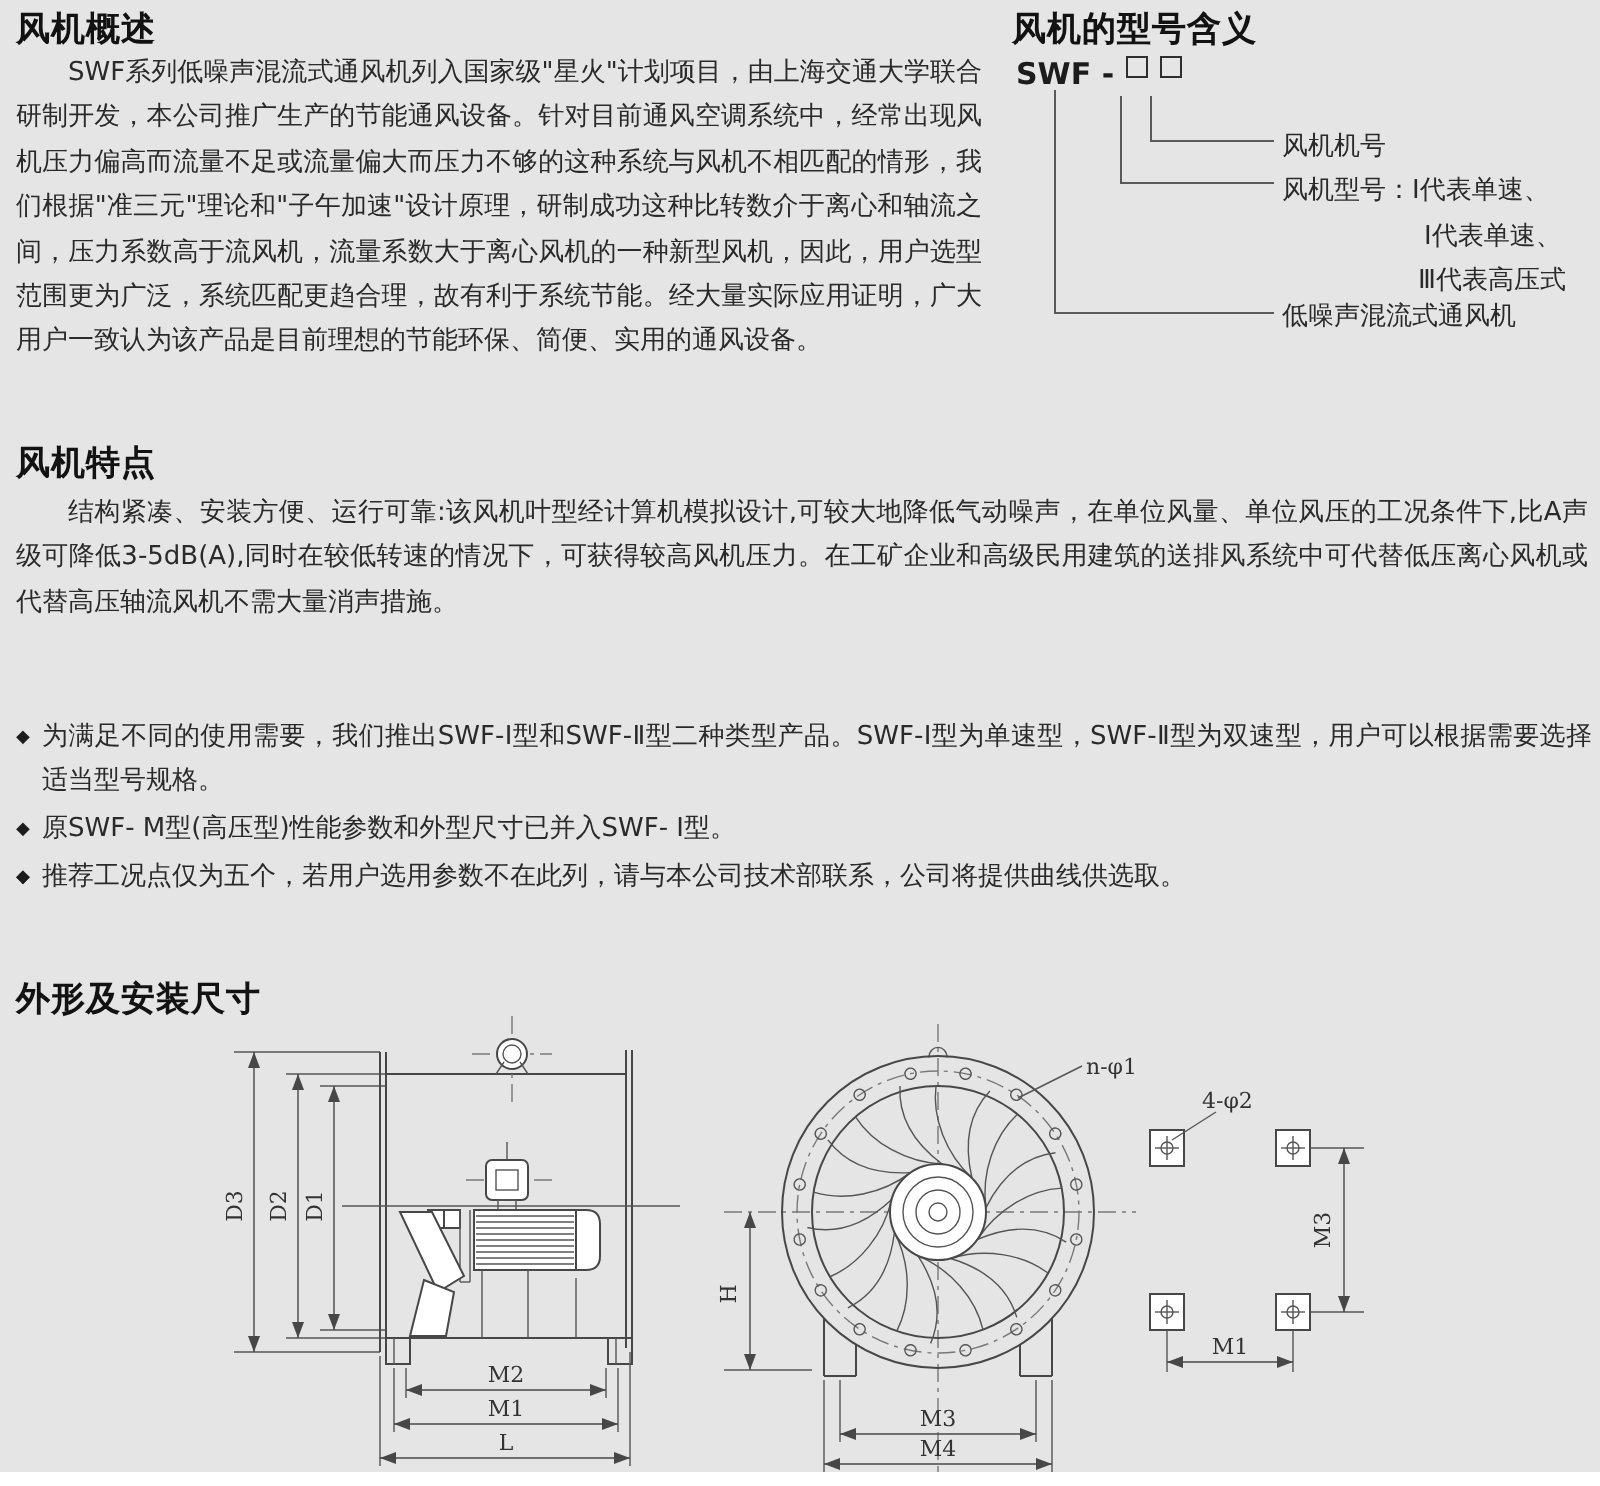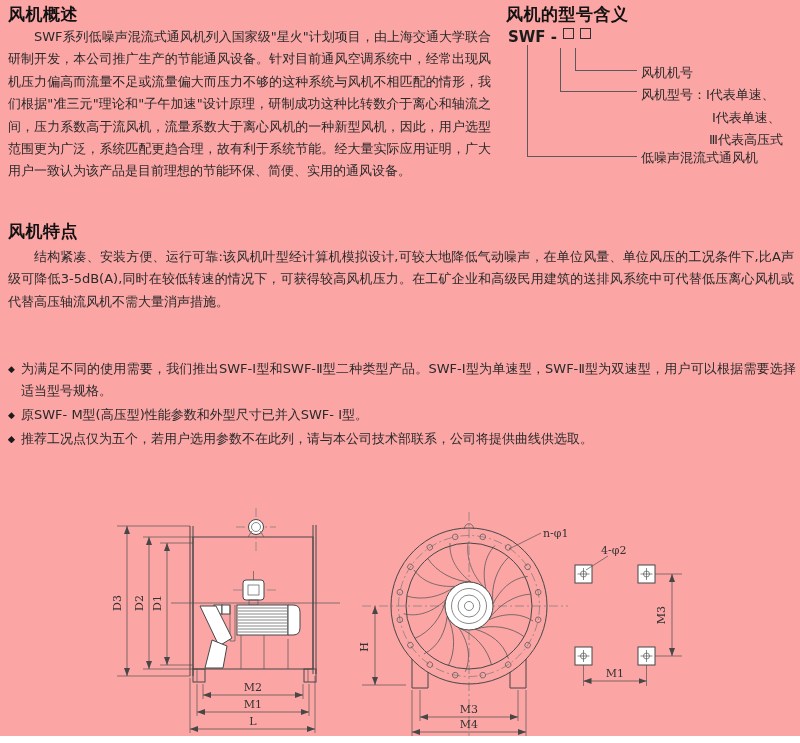--- a/index.html
+++ b/index.html
@@ -1,18 +1,18 @@
 <!DOCTYPE html>
 <html><head>
 <meta charset="utf-8">
 <style>
   * { margin:0; padding:0; box-sizing:border-box; }
   html,body { background:#fff; }
   .page {
-    position:relative; width:800px; height:736px; background:#fca5a5;
+    position:relative; width:800px; height:736px; background:#e5e5e5;
     font-family:"DejaVu Sans", sans-serif; color:#262626; overflow:hidden;
   }
   .abs { position:absolute; }
   h2.hd { font-size:17px; font-weight:700; color:#121212; letter-spacing:.5px; }
   .body-text {
     font-size:13px; line-height:22.4px; text-align:justify; text-indent:2em; color:#2a2a2a;
   }
   
   .swf-row { display:flex; font-size:15px; font-weight:600; color:#1c1c1c; }
   .swf-box { width:11px; height:11px; border:1.5px solid #2e2e2e; margin-left:6px; display:inline-block; }
@@ -61,20 +61,21 @@
   <h2 class="hd abs" style="left:8px; top:220px;">风机特点</h2>
   <p class="body-text abs" style="left:8px; top:246px; width:786px;">结构紧凑、安装方便、运行可靠:该风机叶型经计算机模拟设计,可较大地降低气动噪声，在单位风量、单位风压的工况条件下,比A声级可降低3-5dB(A),同时在较低转速的情况下，可获得较高风机压力。在工矿企业和高级民用建筑的送排风系统中可代替低压离心风机或代替高压轴流风机不需大量消声措施。</p>
 
   <ul class="notes abs" style="left:8px; top:358px;">
     <li><span class="mk">◆</span><span>为满足不同的使用需要，我们推出SWF-Ⅰ型和SWF-Ⅱ型二种类型产品。SWF-Ⅰ型为单速型，SWF-Ⅱ型为双速型，用户可以根据需要选择适当型号规格。</span></li>
     <li><span class="mk">◆</span><span>原SWF- M型(高压型)性能参数和外型尺寸已并入SWF- Ⅰ型。</span></li>
     <li><span class="mk">◆</span></li>
     <li><span class="mk">◆</span><span>推荐工况点仅为五个，若用户选用参数不在此列，请与本公司技术部联系，公司将提供曲线供选取。</span></li>
   </ul>
 
+  <h2 class="hd abs" style="left:8px; top:488px;">外形及安装尺寸</h2>
 
   <svg class="abs" style="left:0; top:505px;" width="800" height="238" viewBox="0 505 800 238">
     <defs>
       <marker id="arr" viewBox="0 0 8 6" refX="8" refY="3" markerWidth="8" markerHeight="6" orient="auto-start-reverse" markerUnits="userSpaceOnUse">
         <path d="M0,0 L8,3 L0,6 z" fill="#474747"></path>
       </marker>
       <g id="blade">
         <path class="th" d="M471,582 C459,573 449,560 450,543"></path>
         <path class="th" d="M486,589 C473,577 466,559 468,543"></path>
       </g>

